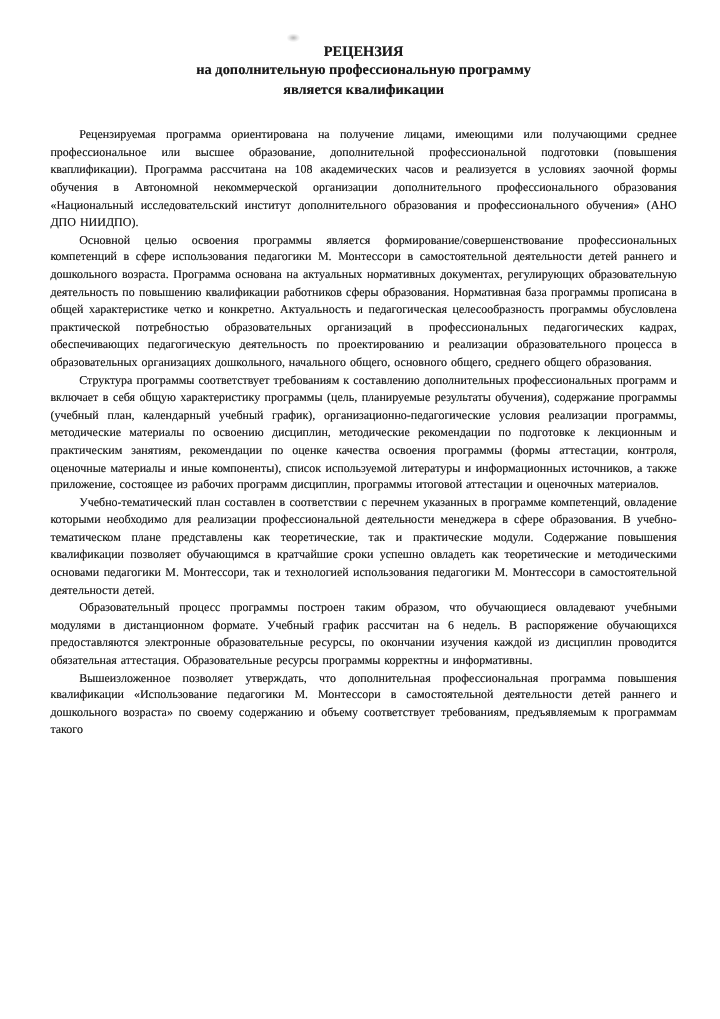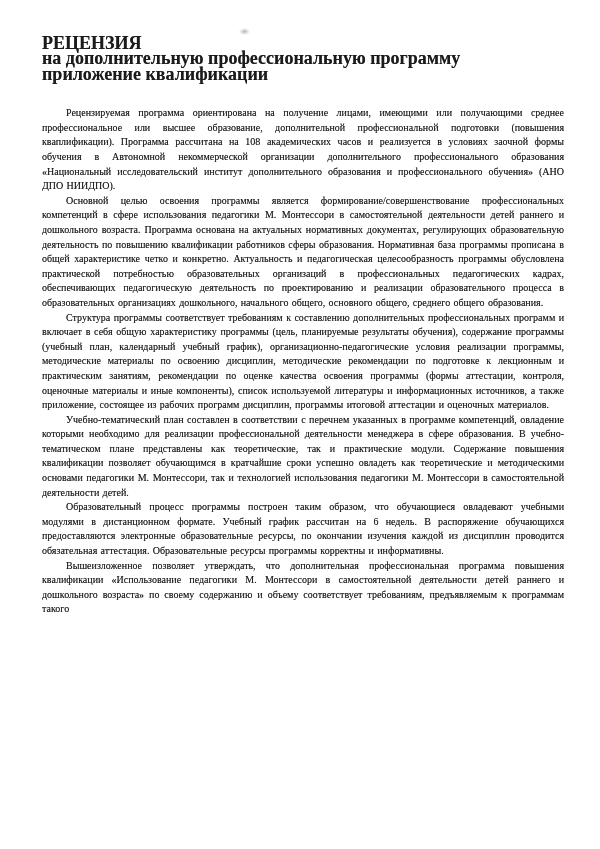--- a/index.html
+++ b/index.html
@@ -12,22 +12,23 @@
     width: 600px;
     height: 849px;
     background: #ffffff;
     overflow: hidden;
     font-family: "Liberation Serif", "DejaVu Serif", serif;
     color: #1b1b1b;
     -webkit-font-smoothing: antialiased;
   }
   .title-block {
     margin: 36px 36px 0 42px;
+    text-align: center;
     font-weight: bold;
-    font-size: 18px;
+    font-size: 12px;
     line-height: 15.4px;
     text-shadow: 0 0 0.4px rgba(0,0,0,0.55);
   }
   .title-line {
     margin: 0;
   }
   .body-text {
     margin: 24px 36px 0 42px;
     width: 522px;
   }
@@ -52,21 +53,21 @@
 </head>
 <body>
 
 <div class="page">
 
   <div class="smudge"></div>
 
   <div class="title-block">
     <div class="title-line">РЕЦЕНЗИЯ</div>
     <div class="title-line">на дополнительную профессиональную программу</div>
-    <div class="title-line">приложение квалификации</div>
+    <div class="title-line">является квалификации</div>
   </div>
 
   <div class="body-text">
     <p class="para">Рецензируемая программа ориентирована на получение лицами, имеющими или получающими среднее профессиональное или высшее образование, дополнительной профессиональной подготовки (повышения кваплификации). Программа рассчитана на 108 академических часов и реализуется в условиях заочной формы обучения в Автономной некоммерческой организации дополнительного профессионального образования «Национальный исследовательский институт дополнительного образования и профессионального обучения» (АНО ДПО НИИДПО).</p>
     <p class="para">Основной целью освоения программы является формирование/совершенствование профессиональных компетенций в сфере использования педагогики М. Монтессори в самостоятельной деятельности детей раннего и дошкольного возраста. Программа основана на актуальных нормативных документах, регулирующих образовательную деятельность по повышению квалификации работников сферы образования. Нормативная база программы прописана в общей характеристике четко и конкретно. Актуальность и педагогическая целесообразность программы обусловлена практической потребностью образовательных организаций в профессиональных педагогических кадрах, обеспечивающих педагогическую деятельность по проектированию и реализации образовательного процесса в образовательных организациях дошкольного, начального общего, основного общего, среднего общего образования.</p>
     <p class="para">Структура программы соответствует требованиям к составлению дополнительных профессиональных программ и включает в себя общую характеристику программы (цель, планируемые результаты обучения), содержание программы (учебный план, календарный учебный график), организационно-педагогические условия реализации программы, методические материалы по освоению дисциплин, методические рекомендации по подготовке к лекционным и практическим занятиям, рекомендации по оценке качества освоения программы (формы аттестации, контроля, оценочные материалы и иные компоненты), список используемой литературы и информационных источников, а также приложение, состоящее из рабочих программ дисциплин, программы итоговой аттестации и оценочных материалов.</p>
     <p class="para">Учебно-тематический план составлен в соответствии с перечнем указанных в программе компетенций, овладение которыми необходимо для реализации профессиональной деятельности менеджера в сфере образования. В учебно-тематическом плане представлены как теоретические, так и практические модули. Содержание повышения квалификации позволяет обучающимся в кратчайшие сроки успешно овладеть как теоретические и методическими основами педагогики М. Монтессори, так и технологией использования педагогики М. Монтессори в самостоятельной деятельности детей.</p>
     <p class="para">Образовательный процесс программы построен таким образом, что обучающиеся овладевают учебными модулями в дистанционном формате. Учебный график рассчитан на 6 недель. В распоряжение обучающихся предоставляются электронные образовательные ресурсы, по окончании изучения каждой из дисциплин проводится обязательная аттестация. Образовательные ресурсы программы корректны и информативны.</p>
     <p class="para">Вышеизложенное позволяет утверждать, что дополнительная профессиональная программа повышения квалификации «Использование педагогики М. Монтессори в самостоятельной деятельности детей раннего и дошкольного возраста» по своему содержанию и объему соответствует требованиям, предъявляемым к программам такого</p>
   </div>

